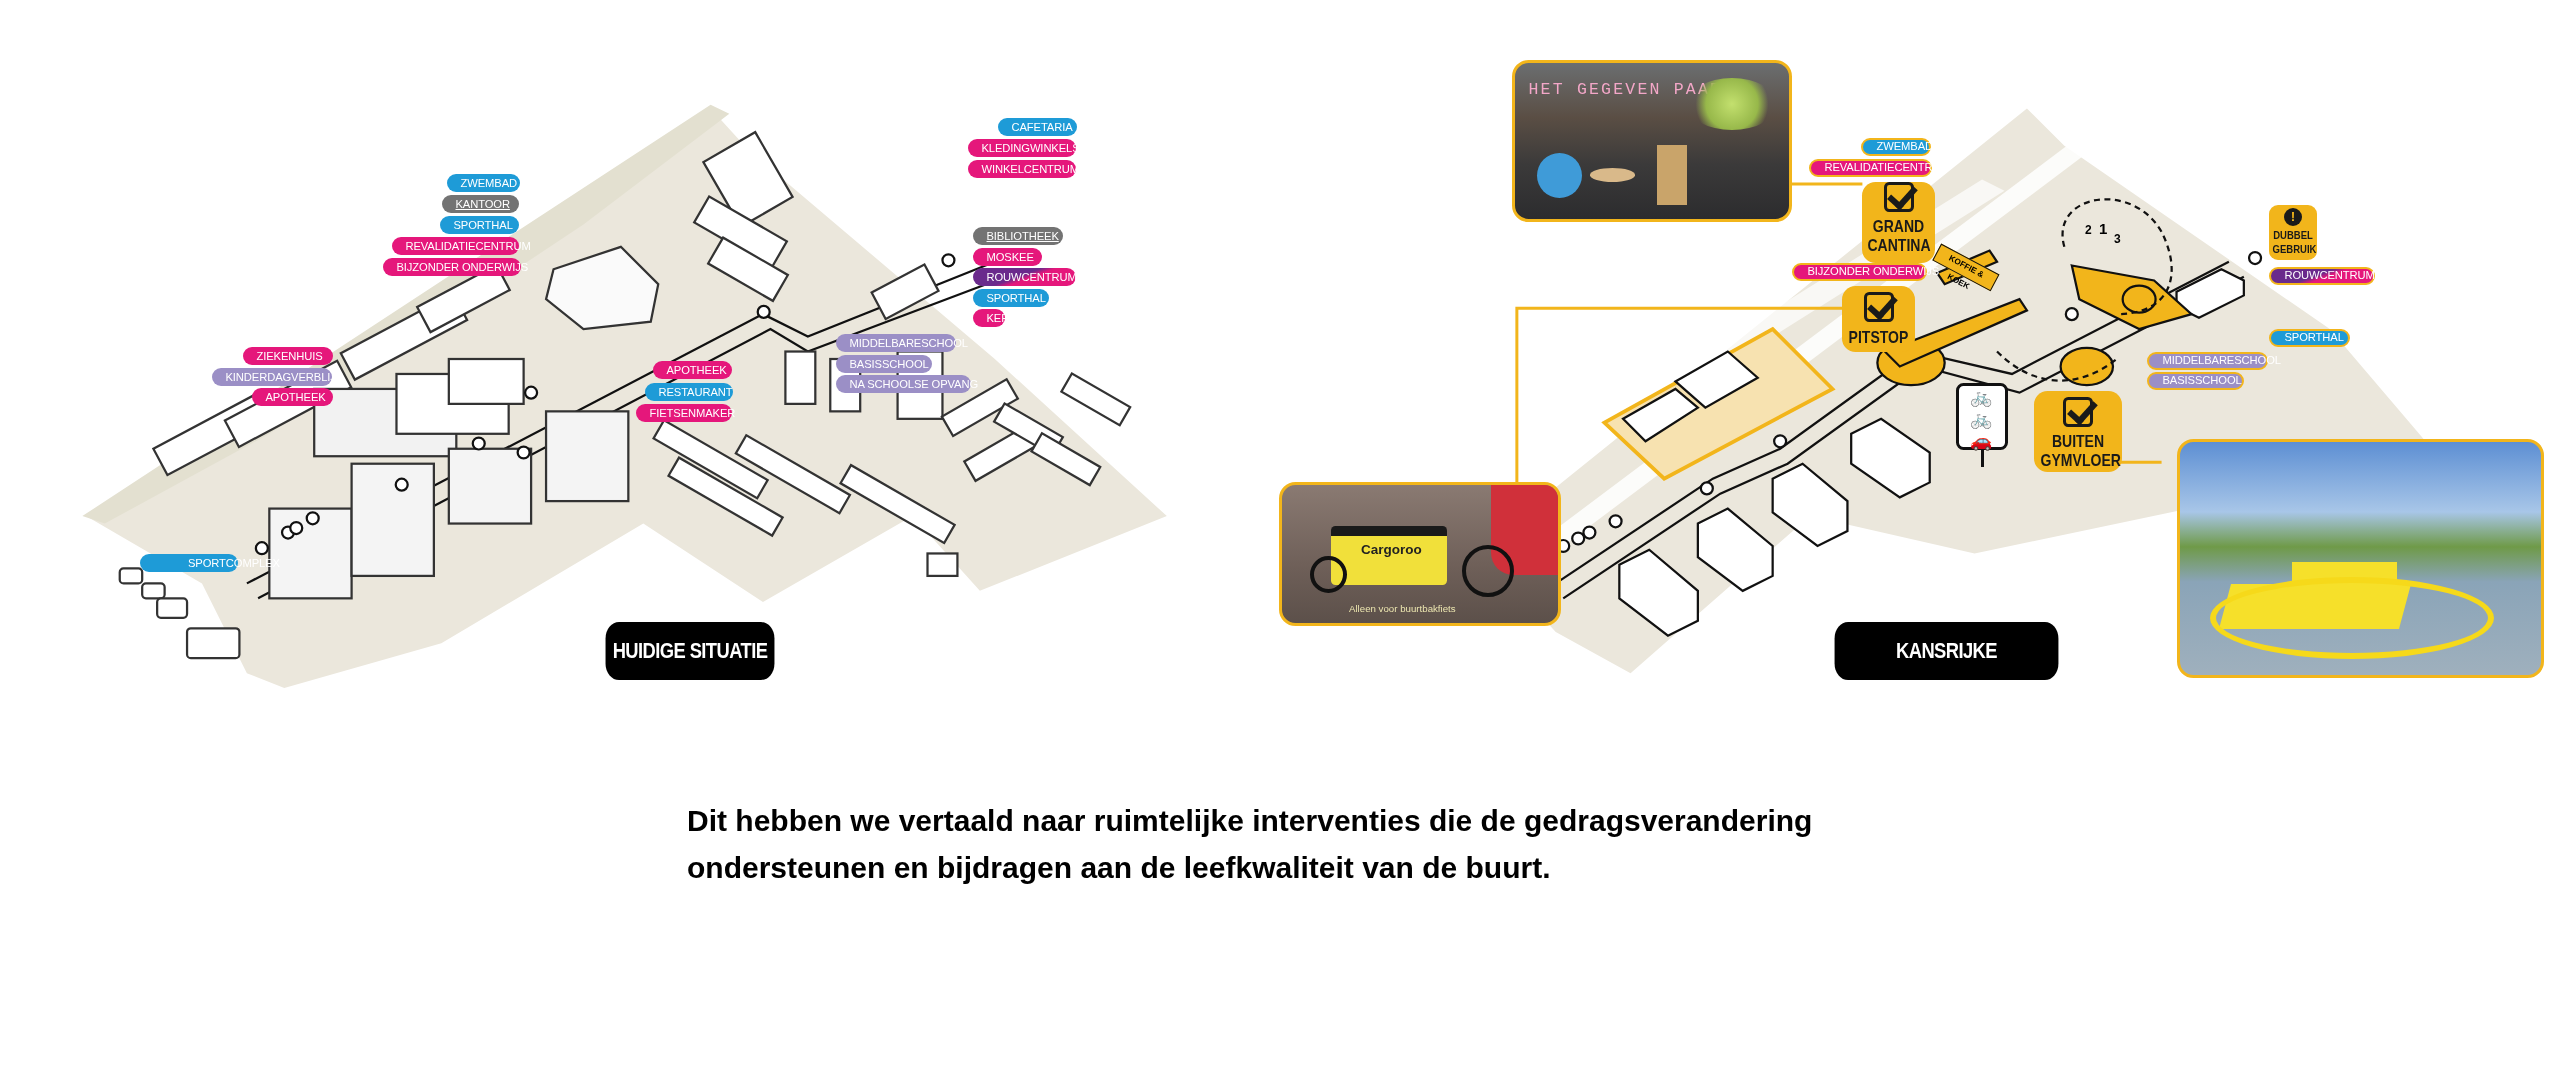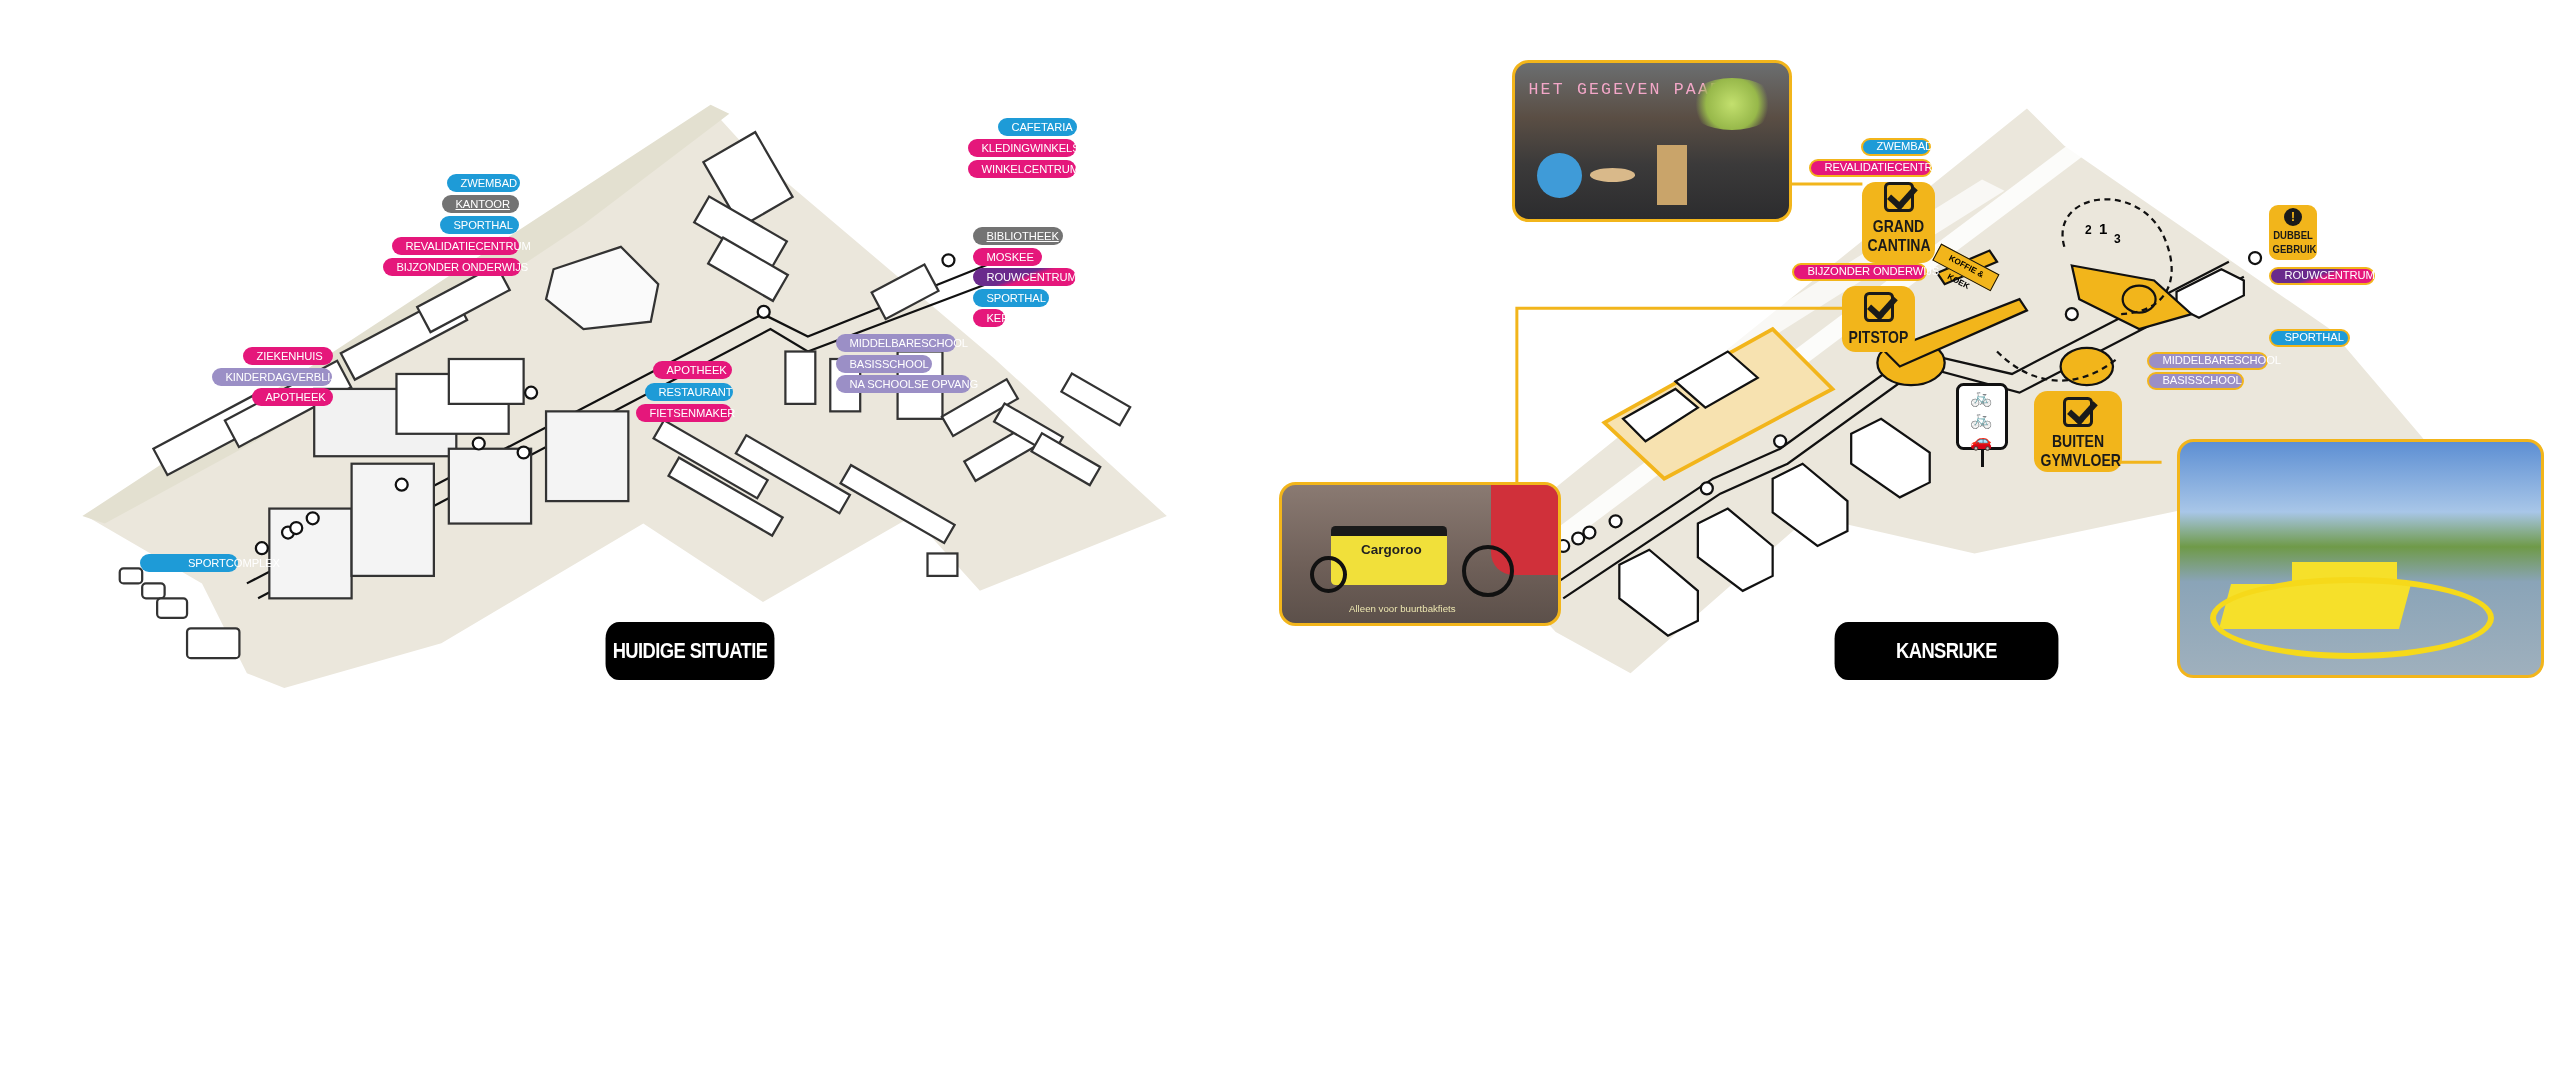--- a/index.html
+++ b/index.html
@@ -267,14 +267,16 @@
 <div class="sign" style="left:1956px;top:383px;width:52px;height:67px;">
   <span>🚲</span>
   <span>🚲</span>
   <span>🚗</span>
 </div>
 <div style="position:absolute;left:1981px;top:450px;width:3px;height:16.5px;background:#111;"></div>
 
 <div class="title-badge" style="left:1810px;top:622px;width:273px;">KANSRIJKE INTERVENTIES</div>
 
 <div class="caption">
+  <span>Dit hebben we vertaald naar ruimtelijke interventies die de gedragsverandering</span>
+  <span>ondersteunen en bijdragen aan de leefkwaliteit van de buurt.</span>
 </div>
 
 
 </body></html>

